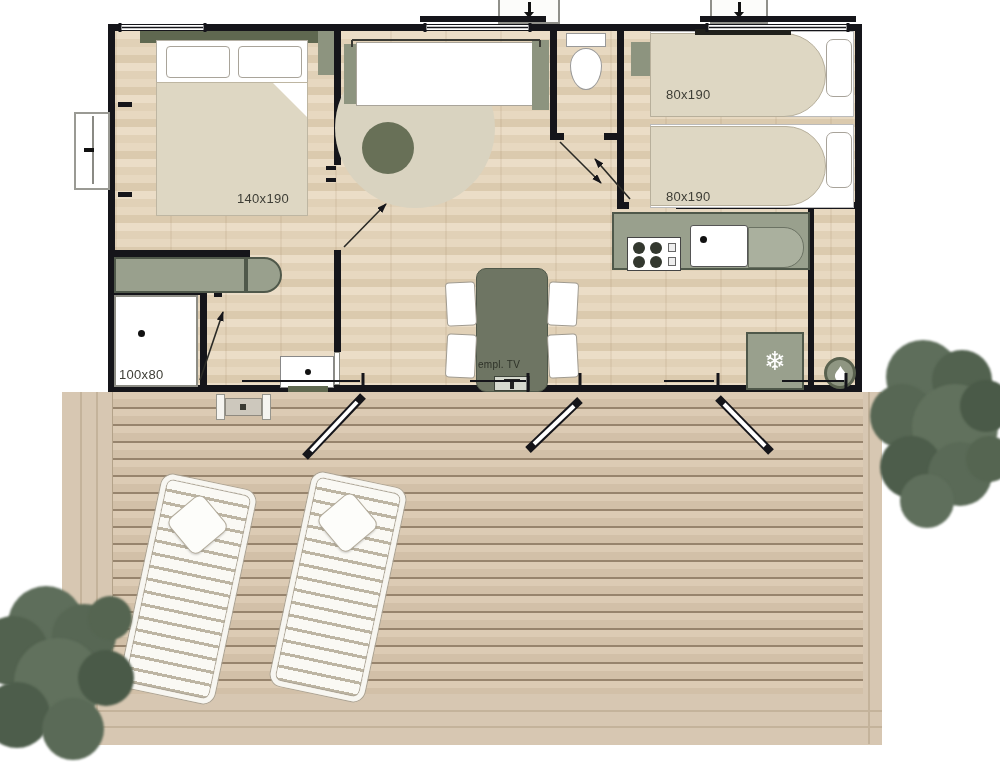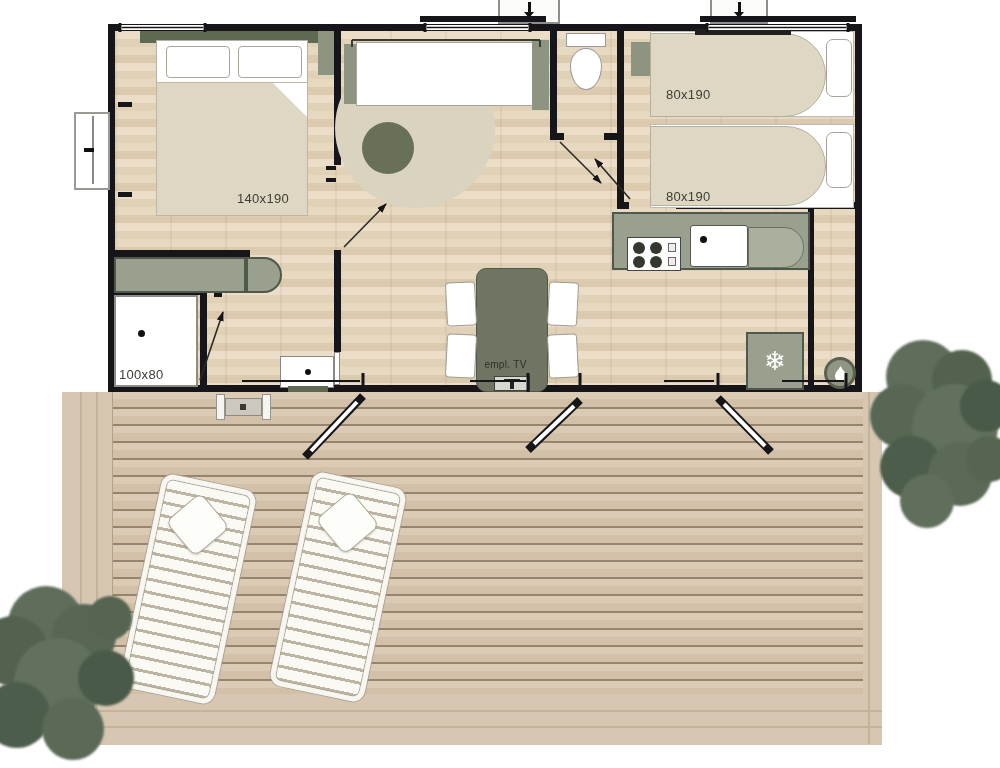--- a/index.html
+++ b/index.html
@@ -120,21 +120,21 @@
   </div>
   <div class="abs olive-dark" style="left:288px;top:386px;width:40px;height:6px"></div>
 
   <div class="abs" style="left:335px;top:48px;width:160px;height:160px;border-radius:50%;background:#d9d3c0"></div>
   <div class="abs" style="left:362px;top:122px;width:52px;height:52px;border-radius:50%;background:#687057"></div>
   <div class="abs white-box" style="left:356px;top:42px;width:178px;height:64px"></div>
   <div class="abs olive-mid" style="left:344px;top:44px;width:12px;height:60px"></div>
   <div class="abs olive-mid" style="left:532px;top:40px;width:17px;height:70px"></div>
 
   <div class="abs" style="left:476px;top:268px;width:72px;height:124px;border-radius:10px;background:#6e7563;border:1px solid #4f584a;box-sizing:border-box"></div>
-  <div class="dim" style="left:478px;top:360px;width:55px;text-align:center;font-size:10px;color:#2e3228">empl. TV</div>
+  <div class="dim" style="left:478px;top:360px;width:55px;text-align:left;font-size:10px;color:#2e3228">empl. TV</div>
   <div class="abs" style="left:494px;top:376px;width:36px;height:15px;background:#d6d9cf;border:1px solid #3e443a;box-sizing:border-box">
     <span class="abs" style="left:9px;top:2px;width:16px;height:3px;background:#222"></span>
     <span class="abs" style="left:15px;top:2px;width:4px;height:10px;background:#222"></span>
   </div>
   <div class="chair" style="left:446px;top:282px;transform:rotate(-3deg)"></div>
   <div class="chair" style="left:446px;top:334px;transform:rotate(3deg)"></div>
   <div class="chair" style="left:548px;top:282px;transform:rotate(3deg)"></div>
   <div class="chair" style="left:548px;top:334px;transform:rotate(-3deg)"></div>
 
   <div class="abs white-box" style="left:566px;top:33px;width:40px;height:14px;border-color:#999"></div>

